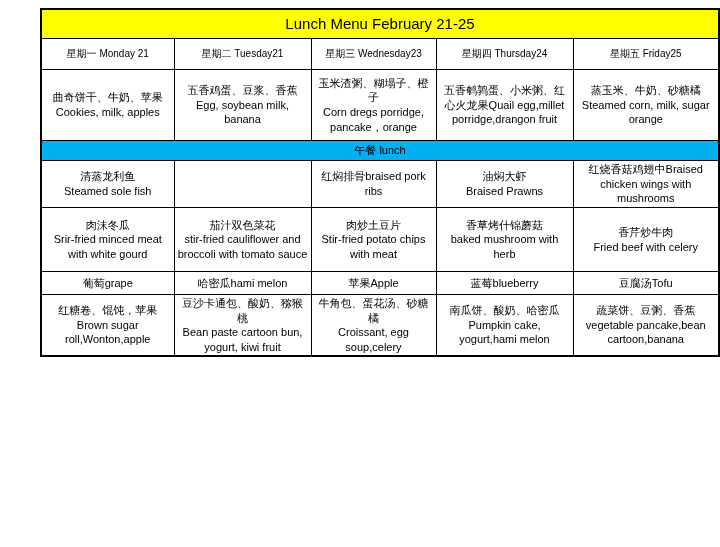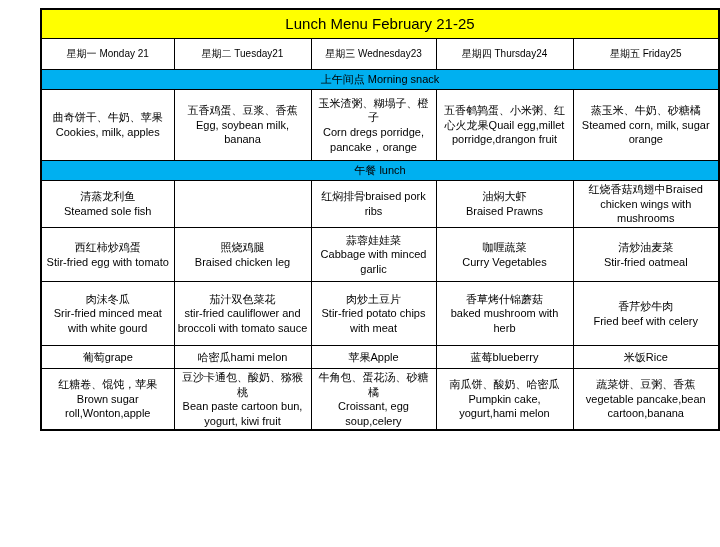--- a/index.html
+++ b/index.html
@@ -81,23 +81,20 @@
     </tr>
 
     <tr class="r-days">
       <td>星期一 Monday 21</td>
       <td>星期二 Tuesday21</td>
       <td>星期三 Wednesday23</td>
       <td>星期四 Thursday24</td>
       <td>星期五 Friday25</td>
     </tr>
 
-    <tr class="r-bar">
-      <td colspan="5">上午间点 Morning snack</td>
-    </tr>
 
     <tr class="r-morning">
       <td>曲奇饼干、牛奶、苹果
 Cookies, milk, apples</td>
       <td>五香鸡蛋、豆浆、香蕉Egg, soybean milk, banana</td>
       <td>玉米渣粥、糊塌子、橙子
 Corn dregs porridge, pancake，orange</td>
       <td>五香鹌鹑蛋、小米粥、红心火龙果Quail egg,millet porridge,drangon fruit</td>
       <td>蒸玉米、牛奶、砂糖橘
 Steamed corn, milk, sugar orange</td>
@@ -111,53 +108,41 @@
     <tr class="r-fish">
       <td>清蒸龙利鱼
 Steamed sole fish</td>
       <td></td>
       <td>红焖排骨braised pork ribs</td>
       <td>油焖大虾
 Braised Prawns</td>
       <td>红烧香菇鸡翅中Braised chicken wings with mushrooms</td>
     </tr>
 
-    <tr class="r-veg">
-      <td>西红柿炒鸡蛋
-Stir-fried egg with tomato</td>
-      <td>照烧鸡腿
-Braised chicken leg</td>
-      <td>蒜蓉娃娃菜
-Cabbage with minced garlic</td>
-      <td>咖喱蔬菜
-Curry Vegetables</td>
-      <td>清炒油麦菜
-Stir-fried oatmeal</td>
-    </tr>
 
     <tr class="r-meat">
       <td>肉沫冬瓜
 Srir-fried minced meat with white gourd</td>
       <td>茄汁双色菜花
 stir-fried cauliflower and broccoli with tomato sauce</td>
       <td>肉炒土豆片
 Stir-fried potato chips with meat</td>
       <td>香草烤什锦蘑菇
 baked mushroom with herb</td>
       <td>香芹炒牛肉
 Fried beef with celery</td>
     </tr>
 
 
     <tr class="r-fruit">
       <td>葡萄grape</td>
       <td>哈密瓜hami melon</td>
       <td>苹果Apple</td>
       <td>蓝莓blueberry</td>
-      <td>米饭Rice</td>
+      <td>豆腐汤Tofu</td>
     </tr>
 
 
     <tr class="r-afternoon">
       <td>红糖卷、馄饨，苹果Brown sugar roll,Wonton,apple</td>
       <td>豆沙卡通包、酸奶、猕猴桃
 Bean paste cartoon bun, yogurt, kiwi fruit</td>
       <td>牛角包、蛋花汤、砂糖橘
 Croissant, egg soup,celery</td>
       <td>南瓜饼、酸奶、哈密瓜

